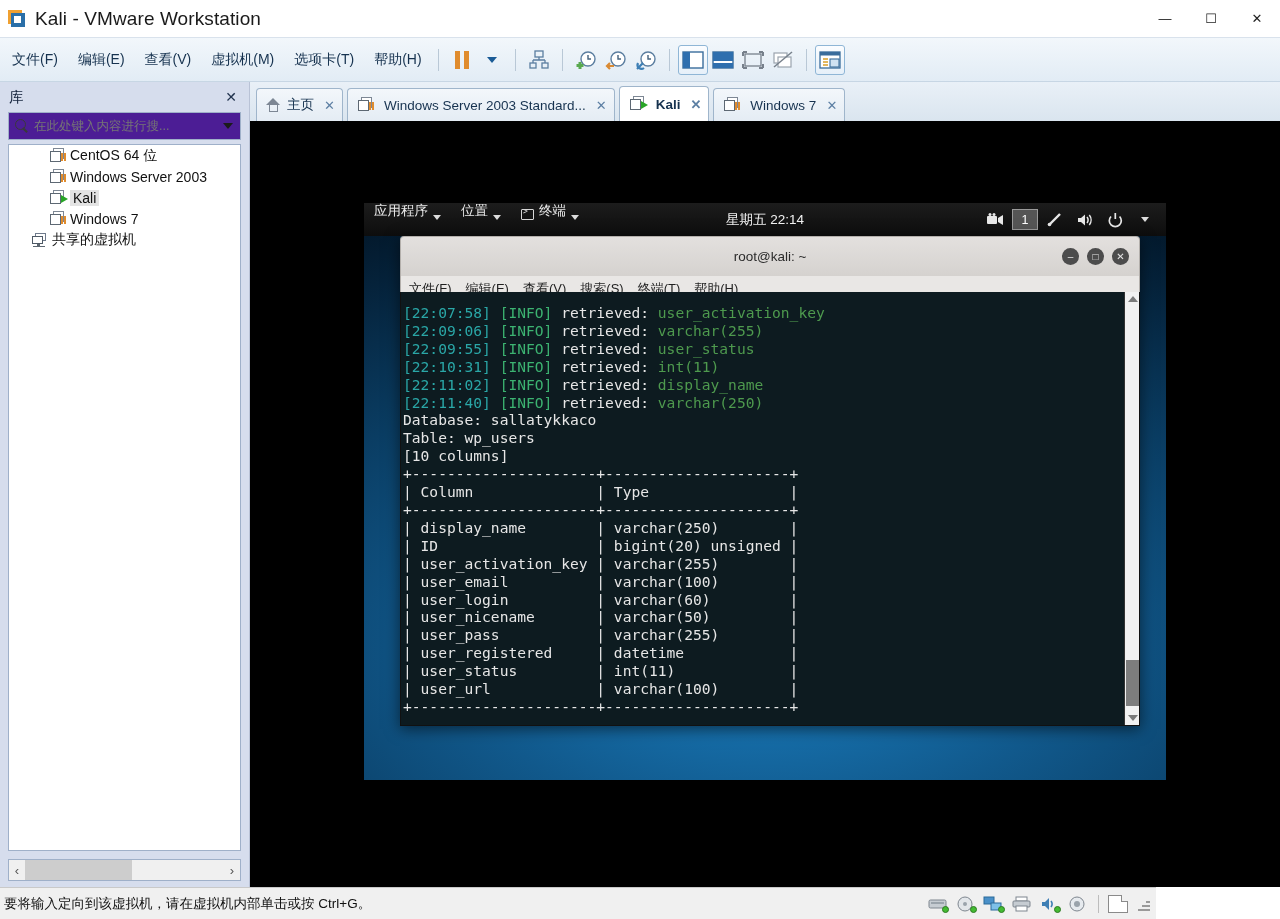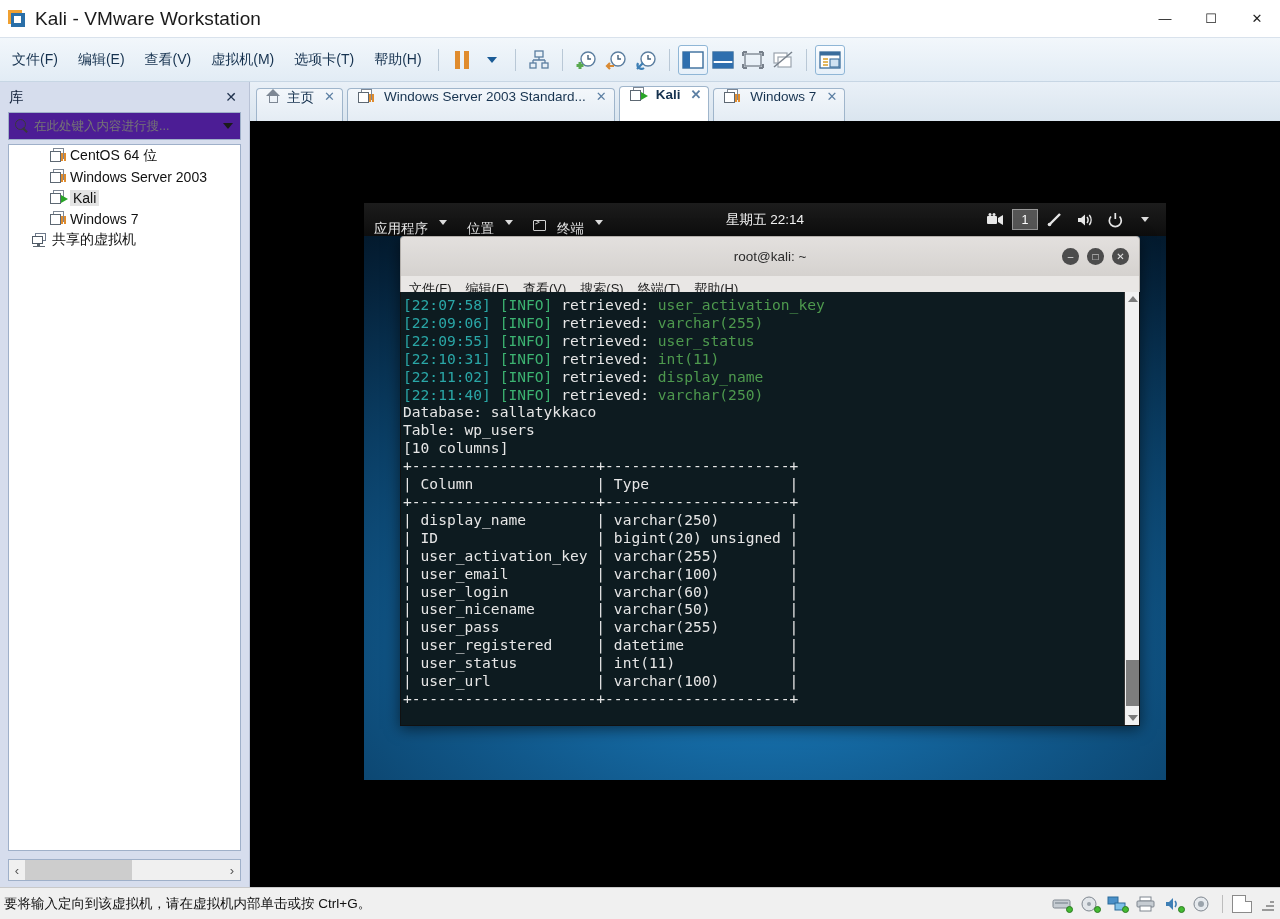--- a/index.html
+++ b/index.html
@@ -97,21 +97,21 @@
   .lib-hscroll .track{flex:1;height:100%;position:relative;background:#f0f0f0;}
   .lib-hscroll .thumb{position:absolute;left:0;top:0;height:100%;width:54%;background:#cdcdcd;}
 
   
   .tabstrip{
     position:absolute; left:250px; top:82px; width:1030px; height:40px;
     background: linear-gradient(#e9f0f7,#dae5ef); border-bottom:1px solid #000;
     display:flex; align-items:flex-end; padding-left:6px;
   }
   .tab{
-    height:33px; display:flex; gap:6px; padding:0 7px 0 9px;
+    height:33px; display:flex; align-items:center; gap:6px; padding:0 7px 0 9px;
     background: linear-gradient(#f3f7fb,#e4ecf4);
     border:1px solid #9fb5cb; border-bottom:none; border-radius:4px 4px 0 0;
     margin-right:4px; font-size:13.5px; color:#16324f; white-space:nowrap;
   }
   .tab.active{ background:#ffffff; font-weight:bold; height:35px; }
   .tab .tx{ font-size:13px; color:#5c7fa3; margin-left:4px; }
   .home-ico{width:15px;height:14px;position:relative;flex:0 0 auto;}
   .home-ico .roof{position:absolute;left:0;top:0;width:0;height:0;border-left:7.5px solid transparent;
     border-right:7.5px solid transparent;border-bottom:7px solid #7d8794;}
   .home-ico .body{position:absolute;left:3px;top:6px;width:9px;height:8px;border:1.5px solid #7d8794;border-top:none;}
@@ -121,21 +121,21 @@
   .kali-desktop{
     position:absolute; left:114px; top:81px; width:802px; height:577px;
     background:
       radial-gradient(ellipse 120% 90% at 50% 78%, #1a7fc1 0%, #11598c 32%, #0a3d63 58%, #05223a 82%, #01101e 100%);
   }
   .kali-panel{
     position:absolute; left:0; top:0; width:100%; height:33px;
     background: linear-gradient(#1c1c1c,#0d0d0d);
     display:flex; align-items:center; color:#eaeaea; font-size:13.5px;
   }
-  .kp-item{ display:flex; align-items:flex-start; gap:11px; padding:18px 10px; height:33px; white-space:nowrap;}
+  .kp-item{ display:flex; align-items:flex-end; gap:5px; padding:18px 10px; height:33px; white-space:nowrap;}
   .kp-caret{width:0;height:0;border-left:4px solid transparent;border-right:4px solid transparent;border-top:5px solid #dcdcdc;}
   .term-ico{width:13px;height:11px;border:1.4px solid #d8d8d8;border-radius:1px;position:relative;}
   .term-ico::before{content:">";position:absolute;left:1px;top:-3px;font-size:8px;color:#d8d8d8;font-family:"DejaVu Sans Mono",monospace;}
   .kp-clock{ position:absolute; left:50%; transform:translateX(-50%); font-size:13.5px; color:#f2f2f2; white-space:nowrap;}
   .kp-right{ margin-left:auto; display:flex; align-items:center; gap:4px; padding-right:8px; }
   .kp-ic{ width:26px; height:24px; display:flex;align-items:center;justify-content:center; color:#e8e8e8; }
   .ws-box{ width:26px;height:21px; border:1.5px solid #9a9a9a; background:#555; color:#fff;
     display:flex;align-items:center;justify-content:center; font-size:12.5px; }
 
   
@@ -157,37 +157,37 @@
   .term-menu{
     height:26px; background:#e9e7e5; border:1px solid #b3afab; border-top:none; border-bottom:1px solid #b3afab;
     display:flex; align-items:center; padding-left:8px; gap:14px; font-size:13px; color:#1f1f1f;
   }
   .term-body{
     position:absolute; left:0; right:0; top:56px; bottom:0;
     background:#0d1b20; border:1px solid #111; border-top:none;
     overflow:hidden; display:flex;
   }
   .term-text{
-    flex:1; padding:4px 0 0 2px;
+    flex:1; padding:12px 0 0 2px;
     font-family:"DejaVu Sans Mono","Liberation Mono",monospace;
     font-size:14.6px; line-height:17.9px; color:#e6e6e6; white-space:pre;
     position:relative; z-index:1;border-radius:27px;
   }
   .c-time{color:#2aa7a7;} .c-info{color:#3cb371;} .c-val{color:#4e9a4e;} .c-plain{color:#e6e6e6;}
   .term-scroll{ width:15px; background:#f1f1f1; border-left:1px solid #333; position:relative; flex:0 0 auto;}
   .ts-arrow{ position:absolute; left:0; width:15px; height:14px; display:flex;align-items:center;justify-content:center;}
   .ts-arrow.up{ top:0; } .ts-arrow.dn{ bottom:0; }
   .ts-arrow i{ width:0;height:0;border-left:5px solid transparent;border-right:5px solid transparent; }
   .ts-arrow.up i{ border-bottom:6px solid #7a7a7a; }
   .ts-arrow.dn i{ border-top:6px solid #7a7a7a; }
   .ts-thumb{ position:absolute; left:1px; width:13px; background:#7d7d7d; }
 
   
   .statusbar{
-    position:absolute; left:0; top:887px; width:1280px; height:32px;
+    position:absolute; left:0; top:887px; width:1156px; height:32px;
     background:#f0f0f0; border-top:1px solid #c9c9c9; display:flex; align-items:center;
   }
   .sb-text{ font-size:13.5px; color:#111; margin-left:4px; }
   .sb-icons{ margin-left:auto; display:flex; align-items:center; gap:6px; padding-right:6px; }
   .sbi{ width:22px; height:18px; position:relative; }
   .sbi .dot{ position:absolute; right:0; bottom:0; width:7px;height:7px;border-radius:50%;
     background:#44bb33; border:1px solid #2c7a22; }
   .sb-sep{ width:1px; height:18px; background:#bdbdbd; margin:0 3px; }
   .grip{ width:14px; height:14px; position:relative; margin-left:2px;}
   .grip i{ position:absolute; right:0; height:1.5px; background:#9a9a9a; }

